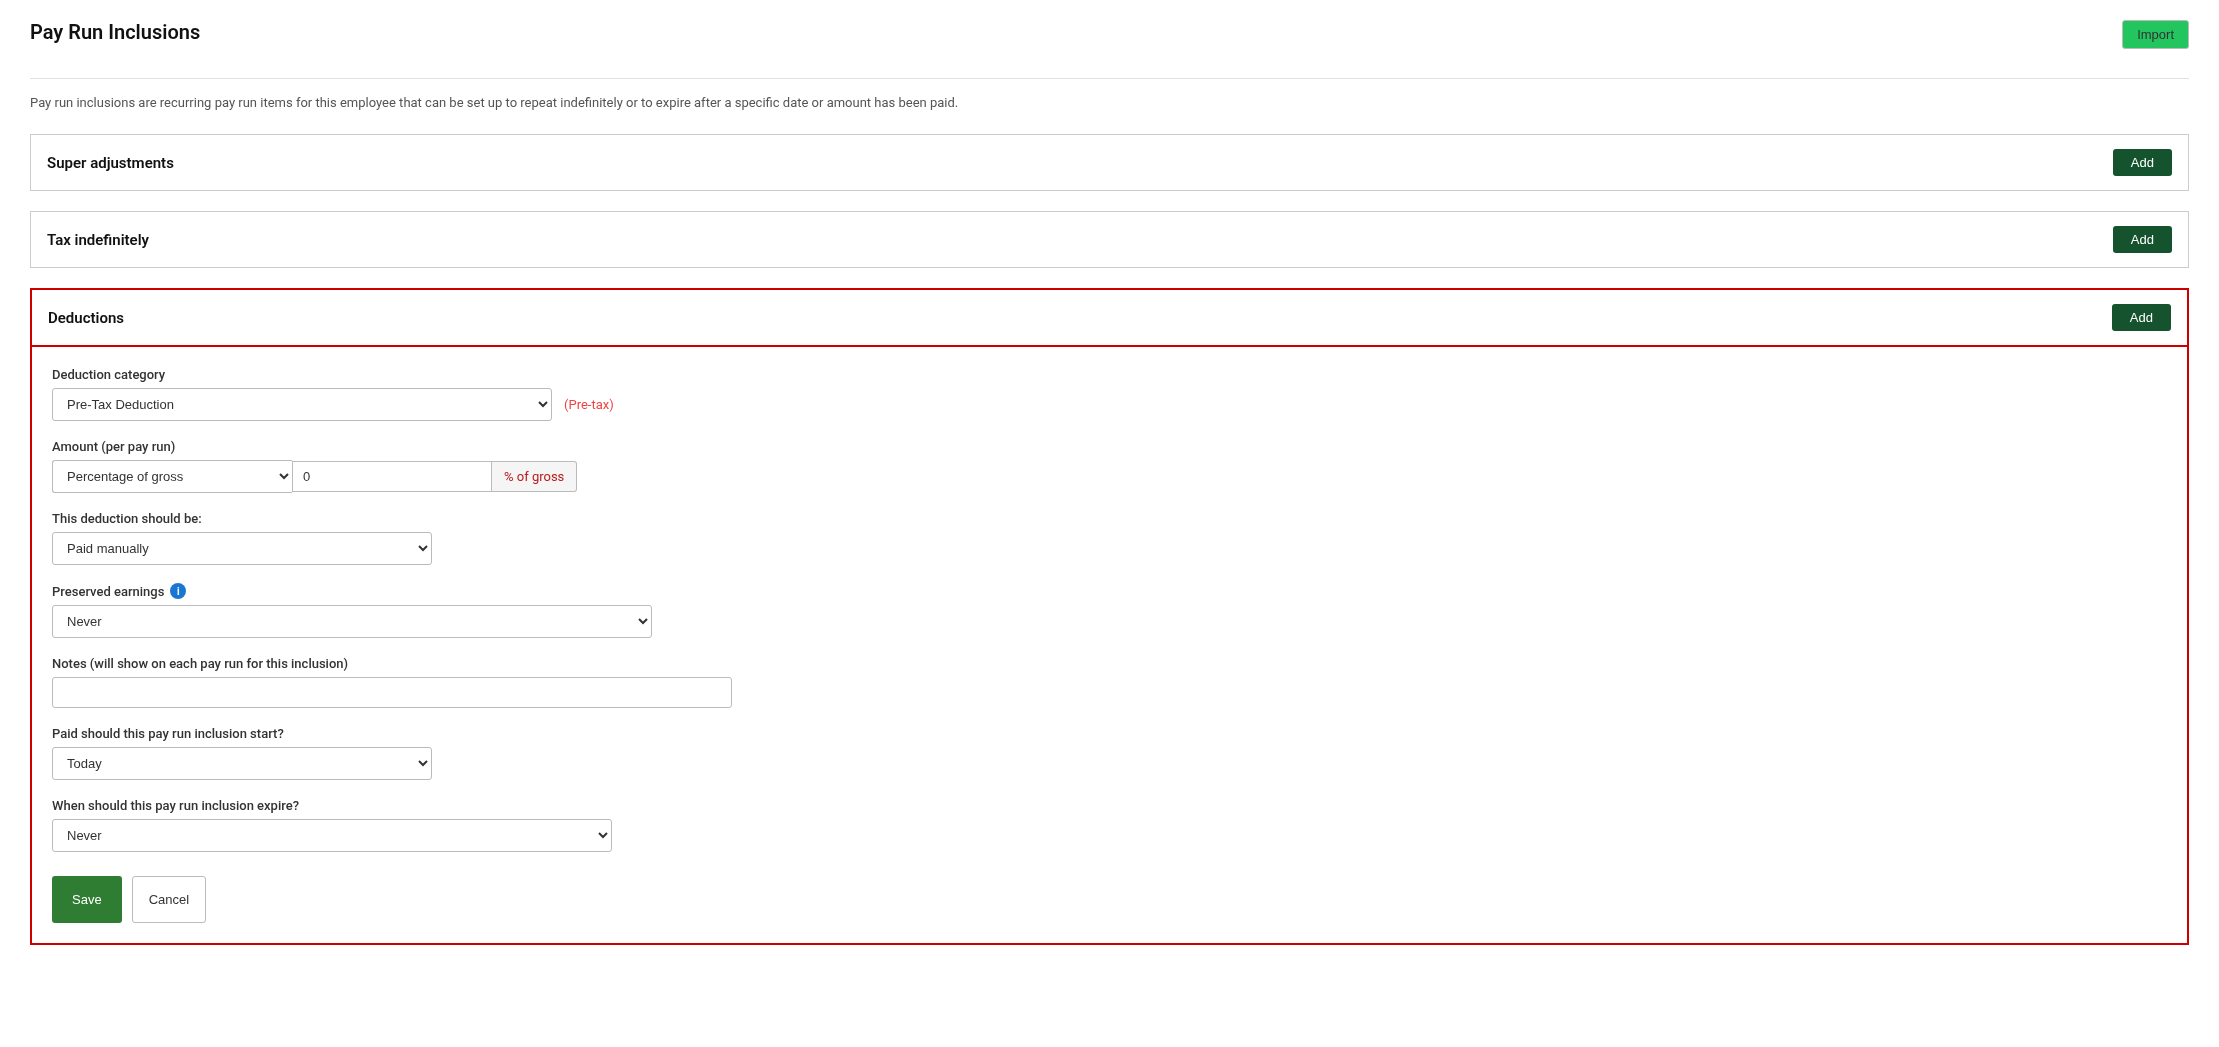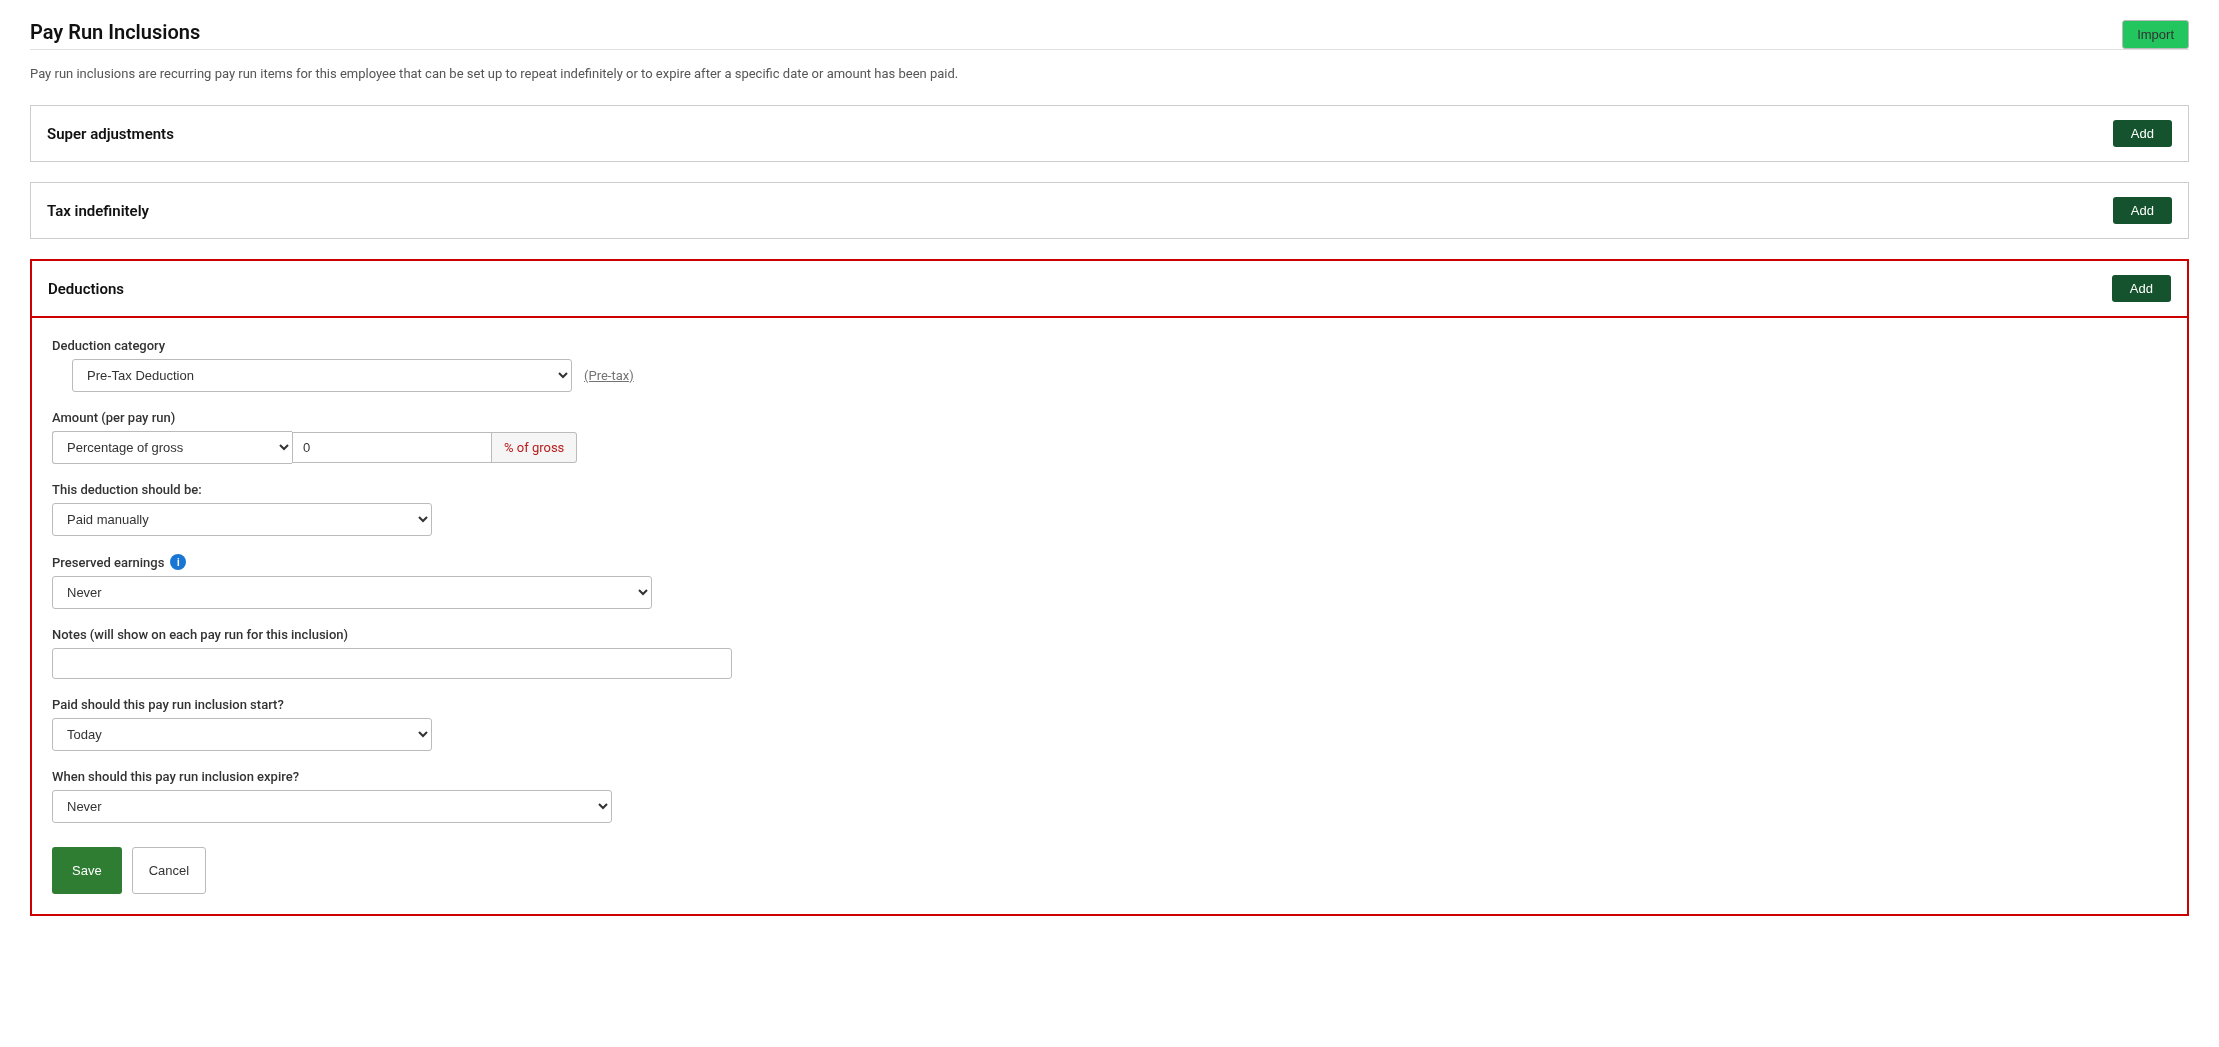--- a/index.html
+++ b/index.html
@@ -19,21 +19,21 @@
       padding: 20px 30px;
       max-width: 100%;
     }
 
     .page-header {
       display: flex;
       justify-content: space-between;
       align-items: flex-start;
       margin-bottom: 16px;
       border-bottom: 1px solid #e0e0e0;
-      padding-bottom: 0;
+      padding-bottom: 29px;
     }
 
     .page-title {
       font-size: 20px;
       font-weight: 600;
       color: #111;
     }
 
     .description-text {
       font-size: 13px;
@@ -143,27 +143,25 @@
     }
 
     .deduction-category-row {
       display: flex;
       align-items: center;
       gap: 12px;
     }
 
     .deduction-category-row select {
       flex: 0 0 500px;
-      margin-left: 20px;
     }
 
     .pre-tax-label {
       font-size: 13px;
-      color: #737373;
-      text-decoration: underline;
+      color: #ef4444;
     }
 
     .amount-row {
       display: flex;
       align-items: center;
       gap: 0;
     }
 
     .amount-type-select {
       flex: 0 0 240px;

